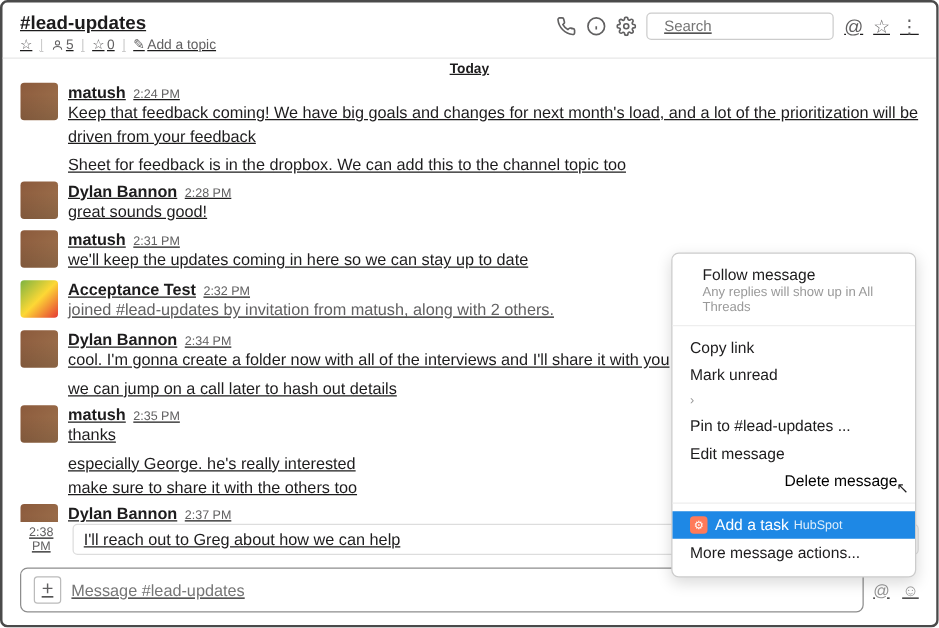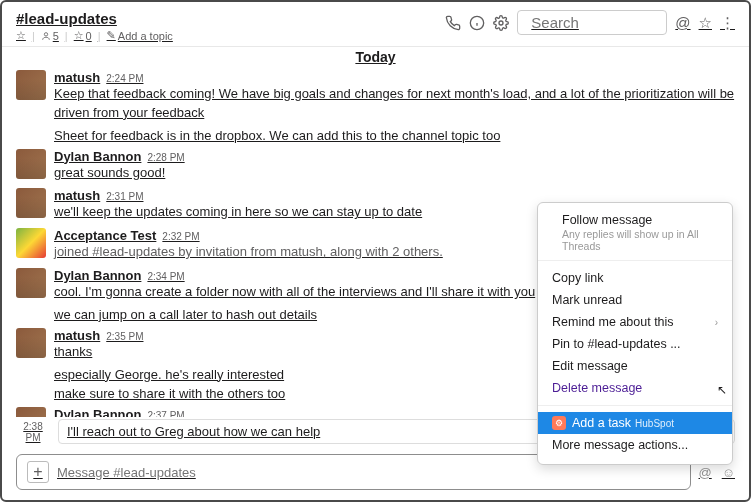--- a/index.html
+++ b/index.html
@@ -7,22 +7,22 @@
 .app { width: 751px; height: 502px; border: 2px solid #4a4a4a; border-radius: 6px; overflow: hidden; display: flex; flex-direction: column; position: relative; text-decoration: underline; }
 .header { display: flex; align-items: flex-start; padding: 8px 14px 4px 14px; border-bottom: 1px solid #e8e8e8; }
 .header-left { flex: 1; }
 .channel-name { font-size: 15px; font-weight: 900; color: #1d1c1d; }
 .channel-meta { display: flex; align-items: center; gap: 6px; color: #616061; font-size: 11px; margin-top: 2px; }
 .meta-item { display: flex; align-items: center; gap: 2px; }
 .meta-sep { color: #ccc; }
 .header-right { display: flex; align-items: center; gap: 8px; }
 .hdr-icon { width: 16px; height: 16px; color: #616061; cursor: pointer; }
 .search-box { display: flex; align-items: center; border: 1px solid #ccc; border-radius: 4px; padding: 3px 8px; width: 150px; gap: 5px; }
-.search-box input { border: none; outline: none; font-size: 15px; flex: 1; background: transparent; }
-.divider-label { text-align: center; font-size: 14px; font-weight: 700; color: #1d1c1d; padding: 2px 0; position: relative; }
+.search-box input { border: none; outline: none; font-size: 12px; flex: 1; background: transparent; }
+.divider-label { text-align: center; font-size: 11px; font-weight: 700; color: #1d1c1d; padding: 2px 0; position: relative; }
 .messages { flex: 1; overflow-y: auto; padding: 0 14px; position: relative; }
 .msg { display: flex; gap: 8px; padding: 3px 0; }
 .avatar { width: 30px; height: 30px; border-radius: 3px; flex-shrink: 0; background: #d4a574; position: relative; overflow: hidden; }
 .avatar.brown { background: linear-gradient(135deg, #8b5a3c, #a0744f); }
 .avatar.brown::after { content:""; position:absolute; inset:0; background: linear-gradient(180deg, transparent 30%, rgba(0,0,0,0.15) 100%); }
 .avatar.test { background: linear-gradient(135deg, #7cb342 0%, #fdd835 50%, #e53935 100%); }
 .msg-body { flex: 1; min-width: 0; }
 .msg-head { display: flex; align-items: baseline; gap: 6px; }
 .msg-author { font-weight: 900; font-size: 13px; }
 .msg-time { font-size: 10px; color: #616061; }
@@ -38,21 +38,21 @@
 .compose-box { flex: 1; display: flex; align-items: center; border: 1.5px solid #8d8d8d; border-radius: 6px; padding: 6px 10px; gap: 8px; }
 .compose-plus { width: 22px; height: 22px; border: 1px solid #bbb; border-radius: 3px; display: flex; align-items: center; justify-content: center; color: #616061; font-size: 16px; cursor: pointer; }
 .compose-input { flex: 1; border: none; outline: none; font-size: 13px; color: #616061; }
 .compose-icons { display: flex; gap: 10px; color: #949494; }
 .context-menu { position: absolute; right: 16px; top: 200px; width: 196px; background: #fff; border: 1px solid #ccc; border-radius: 6px; box-shadow: 0 4px 12px rgba(0,0,0,0.15); padding: 8px 0; font-size: 12.5px; z-index: 10; }
 .cm-head { padding: 2px 24px; }
 .cm-head .cm-title { font-weight: 400; color: #1d1c1d; }
 .cm-head .cm-sub { color: #999; font-size: 10.5px; margin-top: 1px; }
 .cm-sep { border-top: 1px solid #eee; margin: 6px 0; }
 .cm-item { padding: 4px 14px; cursor: pointer; display: flex; align-items: center; justify-content: space-between; color: #1d1c1d; }
-.cm-item.danger { color: #4c1d95; }
+.cm-item.danger { color: #000000; justify-content: flex-end; }
 .cm-item.active { background: #1e88e5; color: #fff; }
 .cm-item.active .hs { background: #ff7a59; color: #fff; border-radius: 3px; width: 14px; height: 14px; display: inline-flex; align-items: center; justify-content: center; font-size: 9px; margin-right: 6px; }
 .cm-item .label-wrap { display: flex; align-items: center; }
 .cm-item .suffix { font-size: 10px; opacity: 0.85; margin-left: 4px; }
 .cm-item .chev { color: #999; font-size: 10px; }
 .cursor-img { position: absolute; right: 22px; top: 381px; font-size: 12px; pointer-events: none; z-index: 11; }
 svg { display: block; }
 </style>
 </head>
 <body>
@@ -231,21 +231,20 @@
     <div class="cm-sub">Any replies will show up in All Threads</div>
   </div>
   <div class="cm-sep"></div>
   <div class="cm-item">
         <span>Copy link</span>
       </div>
   <div class="cm-item">
         <span>Mark unread</span>
       </div>
   <div class="cm-item">
-        <span>Remind me about this</span>
         <span class="chev">›</span>
       </div>
   <div class="cm-item">
         <span>Pin to #lead-updates ...</span>
       </div>
   <div class="cm-item">
         <span>Edit message</span>
       </div>
   <div class="cm-item danger">
         <span>Delete message</span>

